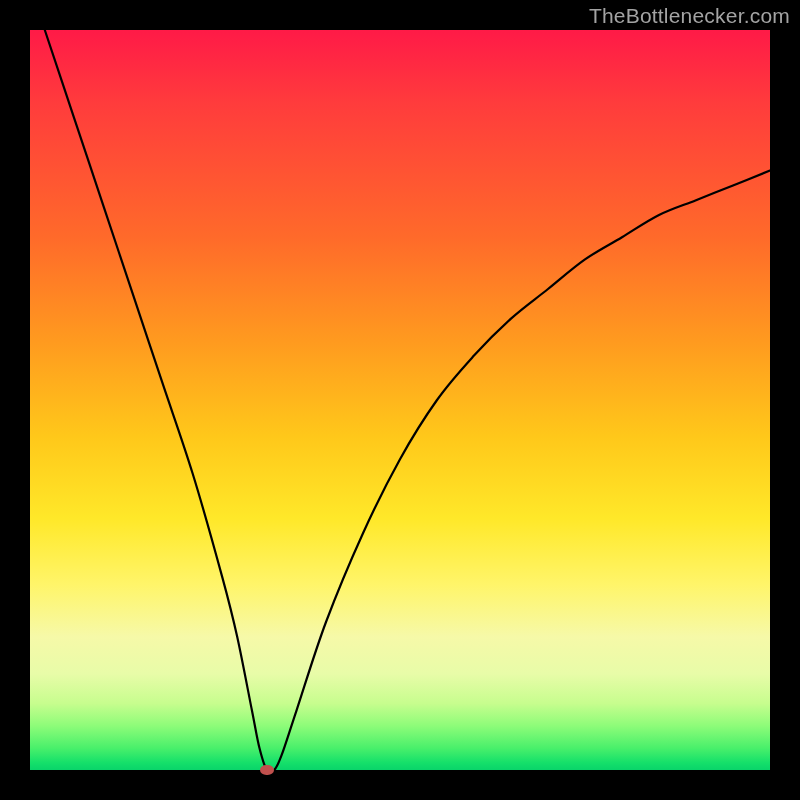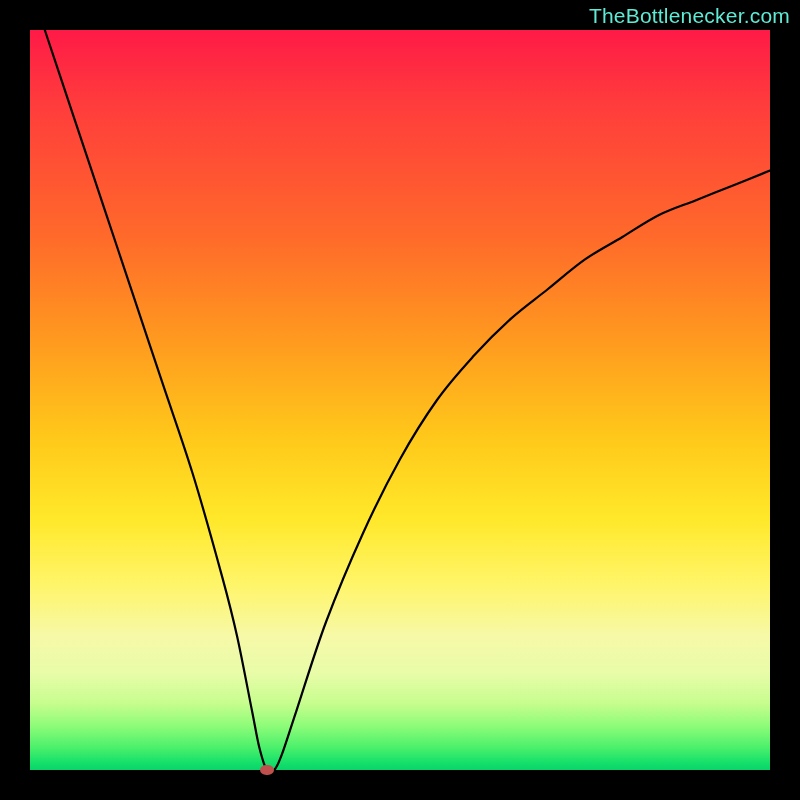--- a/index.html
+++ b/index.html
@@ -57,21 +57,21 @@
     width: 14px;
     height: 10px;
     background: #c0504d;
     border-radius: 50% / 55%;
     transform: translate(-50%, -50%);
   }
   .attribution {
     position: absolute;
     top: 4px;
     right: 10px;
-    color: #5eead4;
+    color: #a3a3a3;
     font-size: 21px;
     font-weight: 500;
     letter-spacing: 0.2px;
   }
 </style>
 </head>
 <body>
 
 <div class="frame">
   <div class="plot-area">

